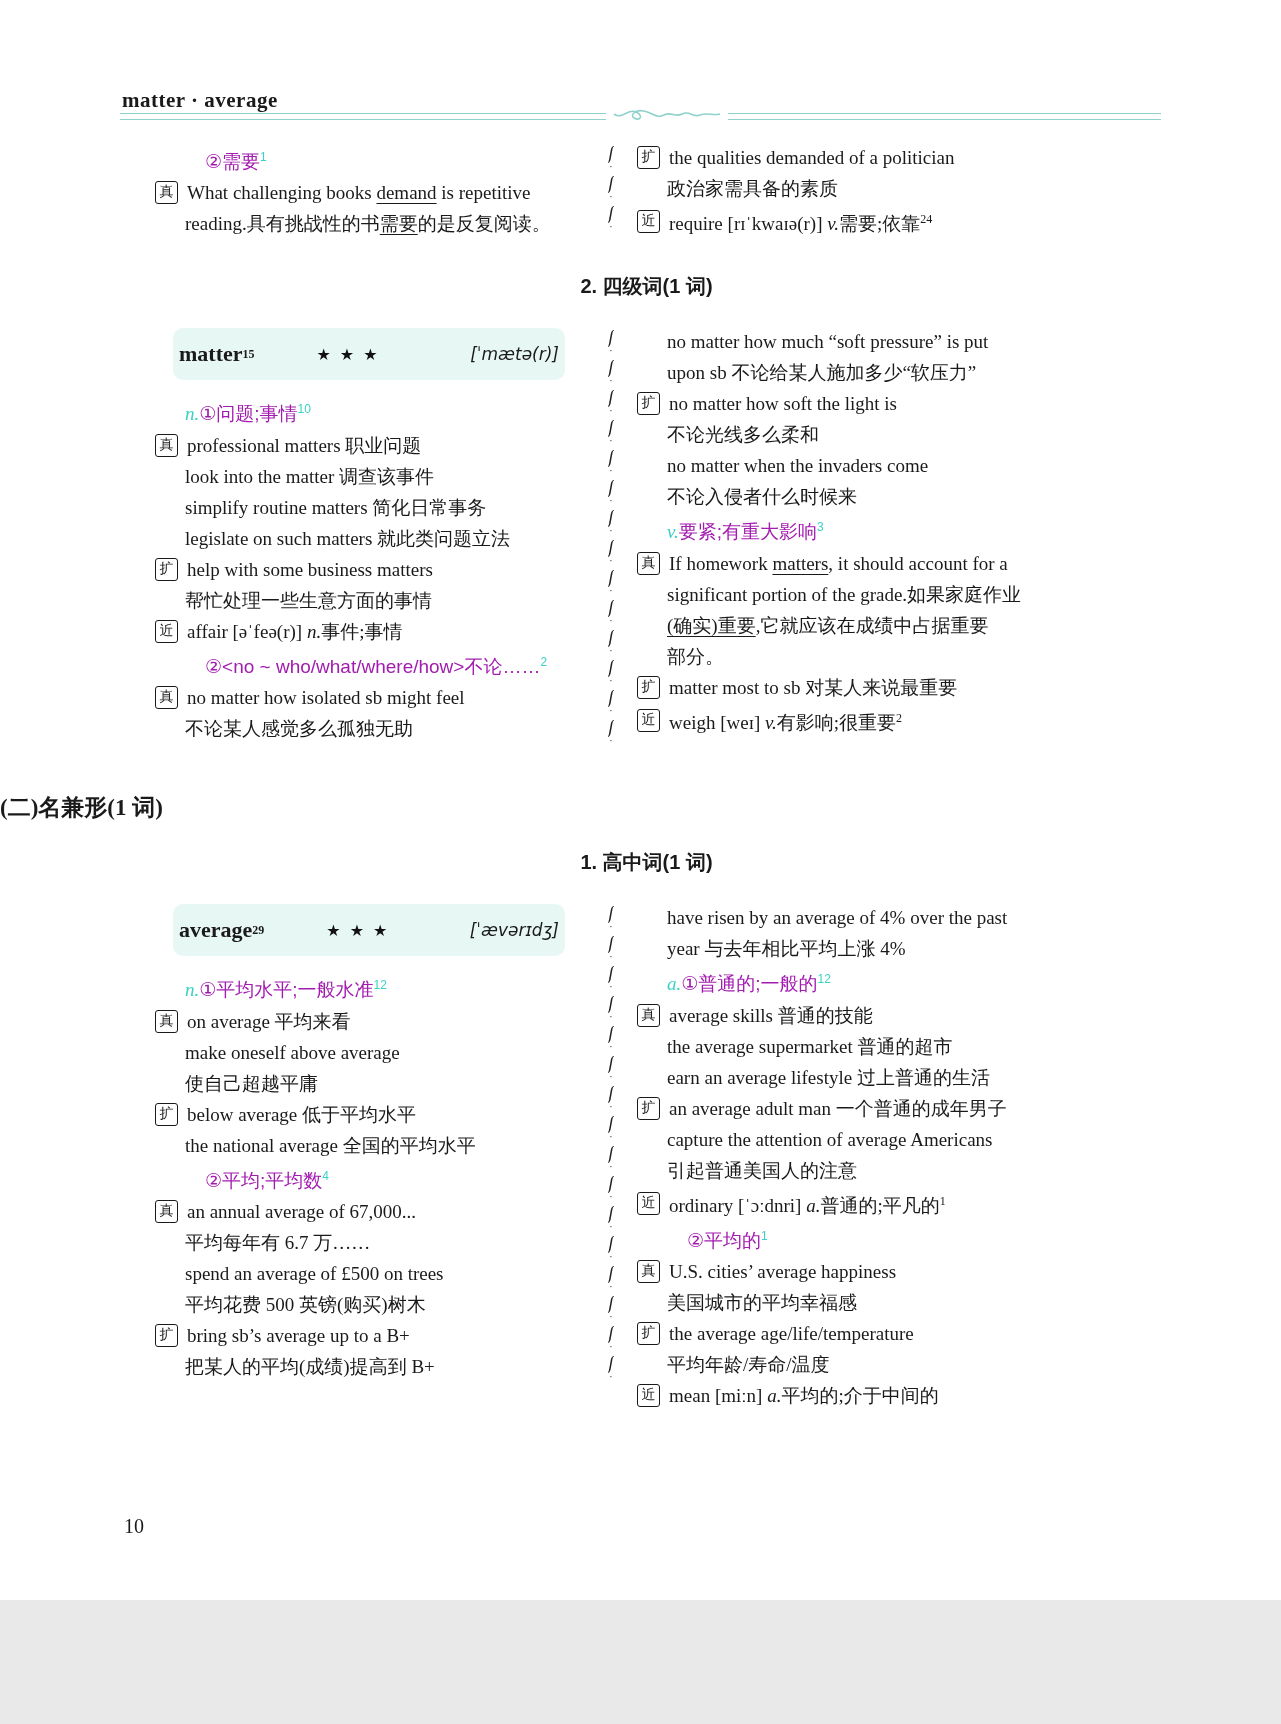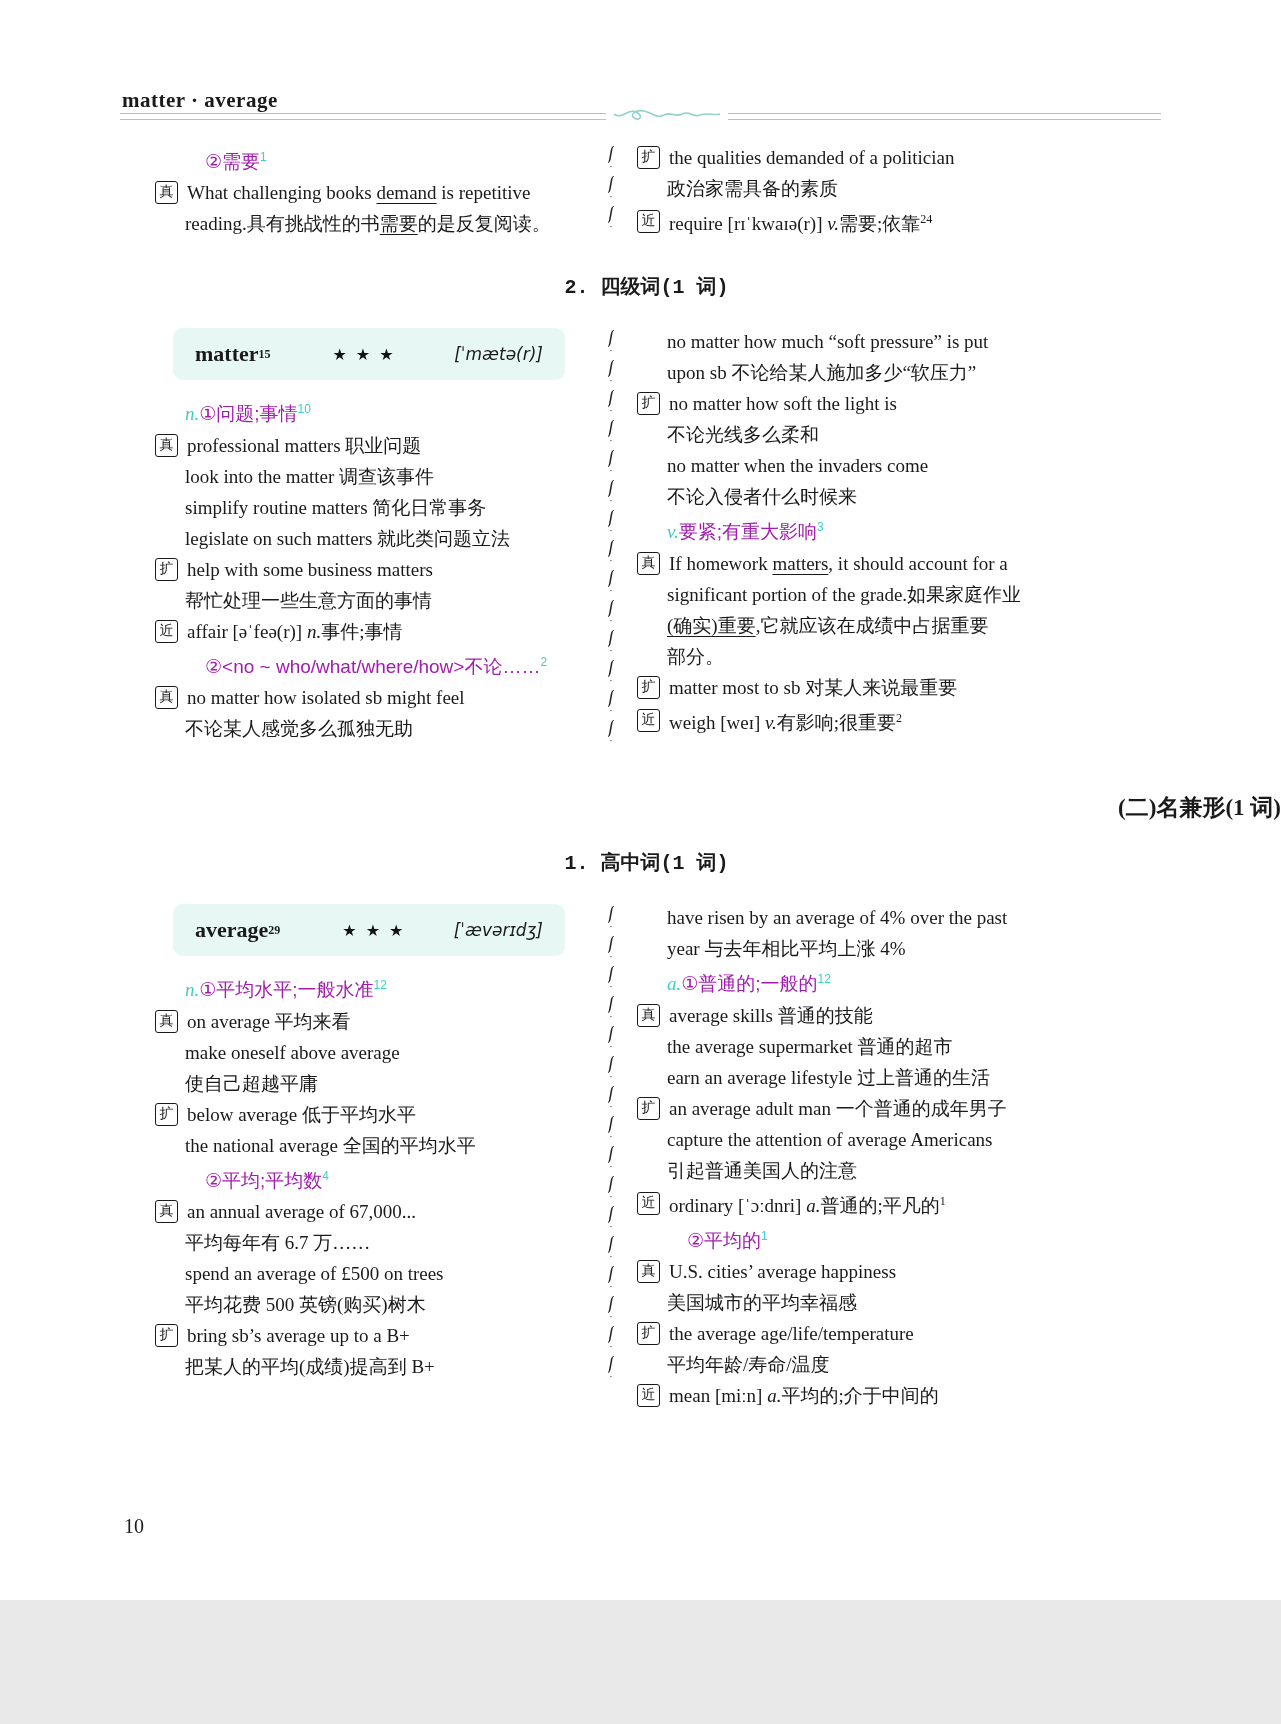--- a/index.html
+++ b/index.html
@@ -54,32 +54,32 @@
   .line.sense{padding-left:30px;}
   .line.sense2{padding-left:50px;}
   .seg-t{color:#a21caf;font-family:"Liberation Sans","DejaVu Sans",sans-serif;}
   .seg-it{color:#3bd1c6;font-style:italic;}
   .seg-i{font-style:italic;}
   .seg-u{text-decoration:underline;text-underline-offset:4px;}
   sup.seg-sup{font-size:12px;text-align:center;}
   sup.seg-tsup{font-size:12px;color:#3bd1c6;font-family:"Liberation Sans","DejaVu Sans",sans-serif;}
   .h-small{
     margin:34px 0 26px 12px;text-align:center;
-    font-size:20px;font-weight:bold;font-family:Liberation Mono, monospace;
+    font-size:20px;font-weight:bold;font-family:Liberation Sans, sans-serif;
   }
   .h-big{
-    margin:44px 0 0 0;text-align:right;
+    margin:44px 0 0 0;text-align:left;
     font-size:23px;font-weight:bold;
   }
   .h-hs{margin-top:26px;}
   .headbox{
     width:392px;height:52px;margin:2px 0 14px 18px;
     background:#e7f7f4;border-radius:10px;
     display:flex;align-items:center;box-sizing:border-box;
-    padding:0 22px;
+    padding:0 6px;
   }
   .hw{font-weight:bold;font-size:22px;}
   sup.hwsup{font-size:12px;font-weight:bold;}
   .stars{margin-left:62px;font-size:16px;letter-spacing:9px;color:#111;}
   .ipa{margin-left:auto;font-size:19px;font-family:"DejaVu Sans","Liberation Sans",sans-serif;font-size:17px;font-style:italic;}
   .divider{
     justify-self:center;align-self:stretch;
     overflow:hidden;text-align:center;padding-top:2px;
   }
   .sq-unit{display:block;height:30px;}

